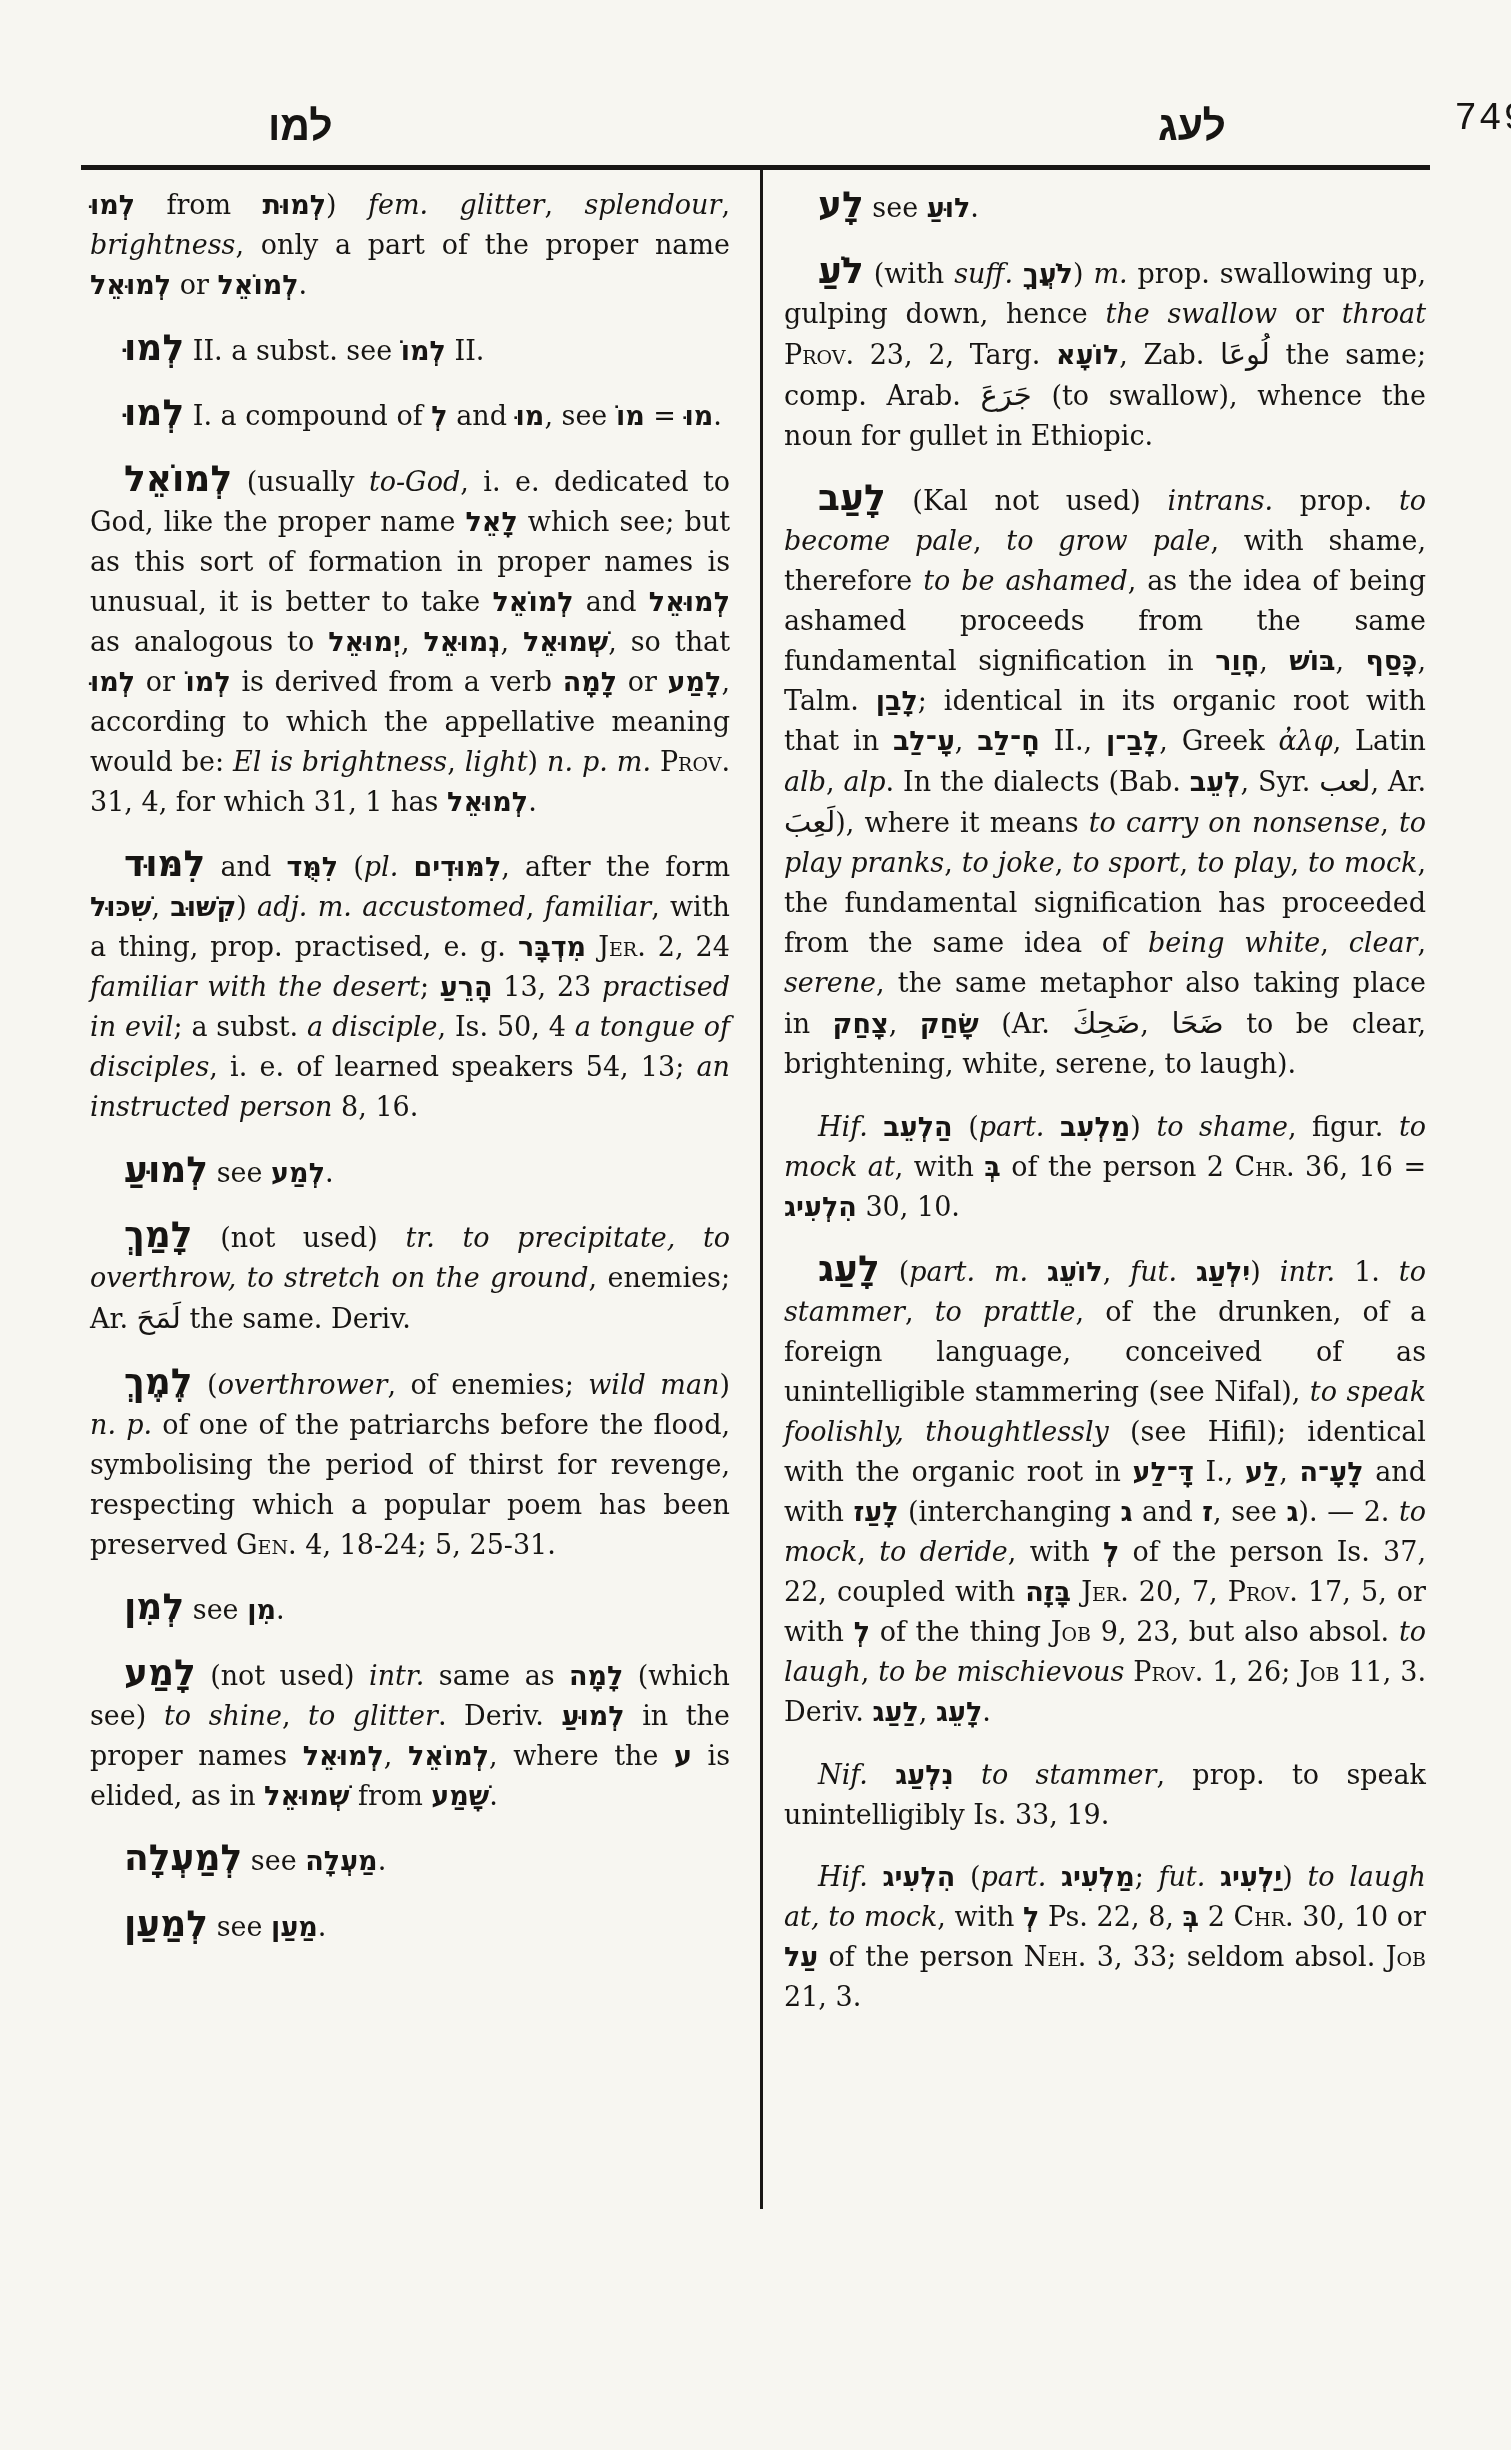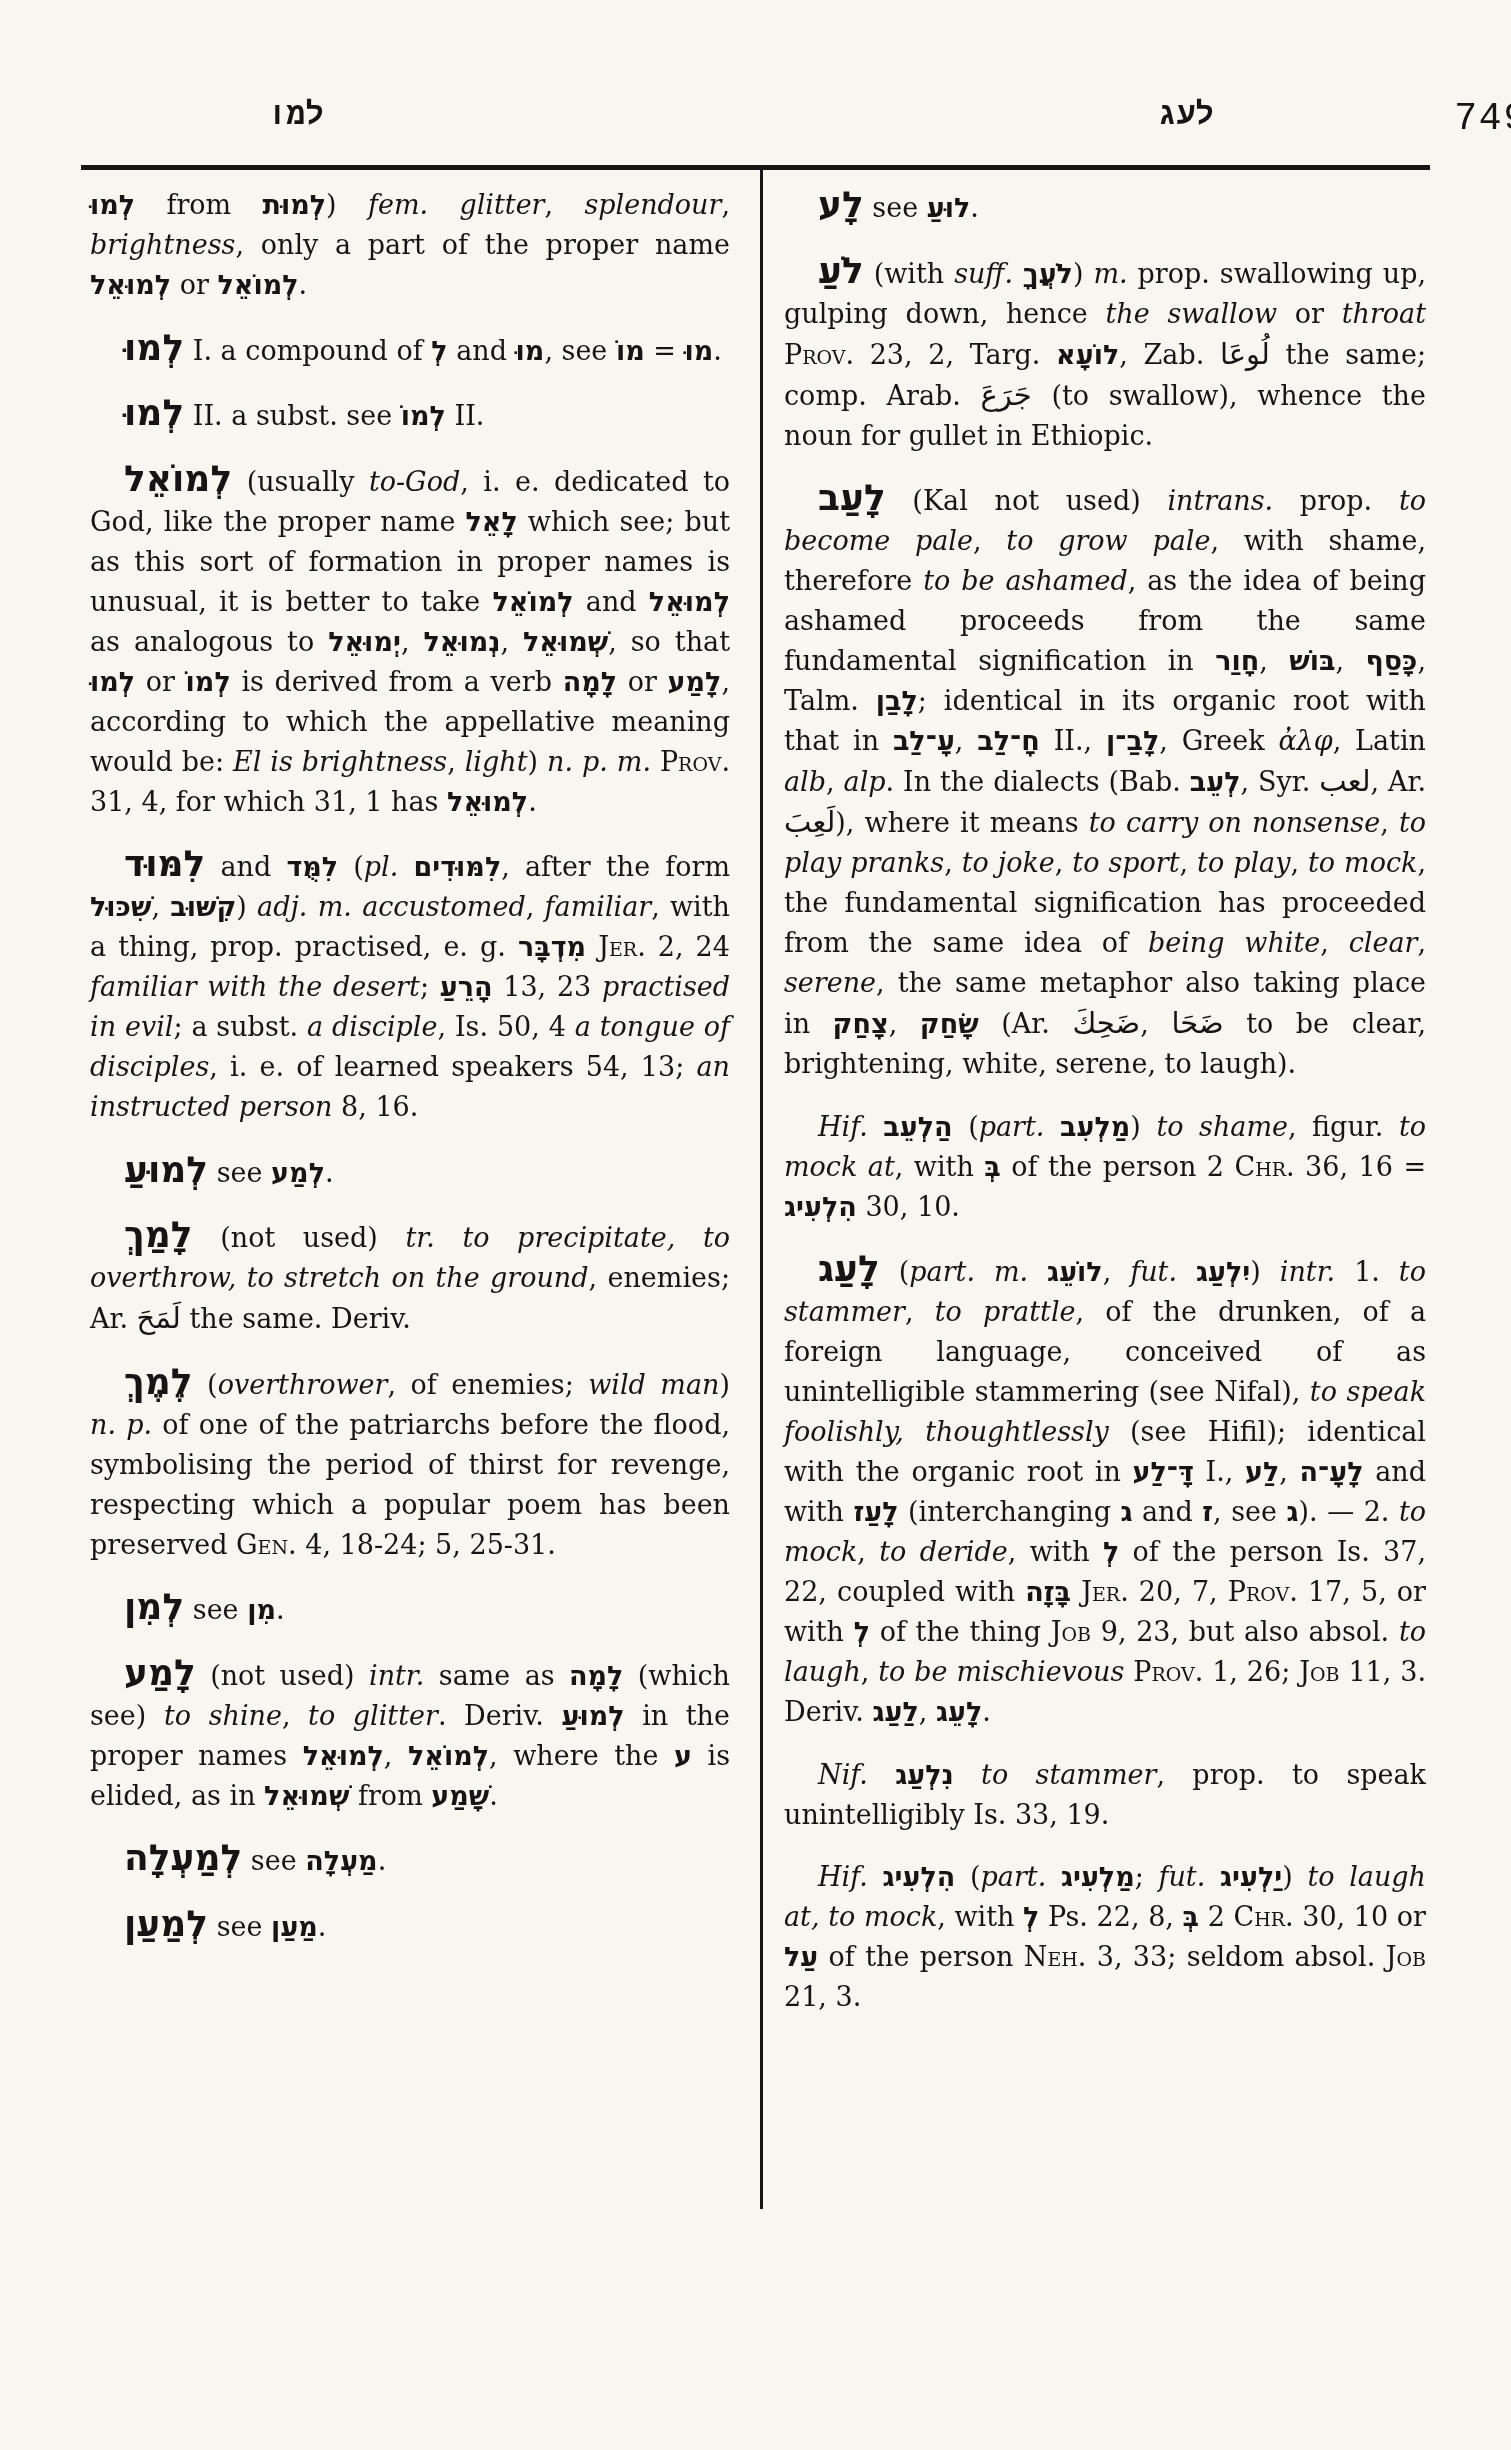--- a/index.html
+++ b/index.html
@@ -8,23 +8,23 @@
     background:#f7f6f1;
     font-family:"DejaVu Serif","Liberation Serif",serif;
     color:#171513;
     -webkit-font-smoothing:antialiased;
   }
   .page{position:relative;width:1512px;height:2450px;overflow:hidden;}
 
   
   .running-head{position:absolute;top:83px;left:0;width:100%;height:72px;}
   .head-kw{
-    position:absolute;top:1px;
-    font-family:Liberation Mono, monospace;
-    font-weight:700;font-size:31px;line-height:63px;
+    position:absolute;top:12px;
+    font-family:Liberation Sans, sans-serif;
+    font-weight:700;font-size:41px;line-height:63px;
   }
   .head-kw.left{left:268px;}
   .head-kw.right{left:1158px;}
   .head-page{
     position:absolute;top:9px;left:16px;width:100%;
     text-align:right;font-size:38px;line-height:54px;
     letter-spacing:1.8px;
     font-family:Liberation Mono, monospace;
   }
 
@@ -78,22 +78,22 @@
     <span class="head-kw left">למו</span>
     <span class="head-page">749</span>
     <span class="head-kw right">לעג</span>
   </div>
 
   <div class="header-rule"></div>
   <div class="column-divider"></div>
 
   <div class="column left">
       <p class="entry noindent"><span class="he">לְמוּ</span><span class="rn"> from </span><span class="he">לְמוּת</span><span class="rn">) </span><span class="it">fem. glitter</span><span class="rn">, </span><span class="it">splendour</span><span class="rn">, </span><span class="it">brightness</span><span class="rn">, only a part of the proper name </span><span class="he">לְמוּאֵל</span><span class="rn"> or </span><span class="he">לְמוֹאֵל</span><span class="rn">.</span></p>
+      <p class="entry"><span class="hw">לְמוּ</span><span class="rn"> II. a subst. see </span><span class="he">לְמוֹ</span><span class="rn"> II.</span></p>
       <p class="entry"><span class="hw">לְמוּ</span><span class="rn"> I. a compound of </span><span class="he">לְ</span><span class="rn"> and </span><span class="he">מוּ</span><span class="rn">, see </span><span class="he">מוֹ</span><span class="rn"> = </span><span class="he">מוּ</span><span class="rn">.</span></p>
-      <p class="entry"><span class="hw">לְמוּ</span><span class="rn"> II. a subst. see </span><span class="he">לְמוֹ</span><span class="rn"> II.</span></p>
       <p class="entry"><span class="hw">לְמוֹאֵל</span><span class="rn"> (usually </span><span class="it">to-God</span><span class="rn">, i. e. dedicated to God, like the proper name </span><span class="he">לָאֵל</span><span class="rn"> which see; but as this sort of formation in proper names is unusual, it is better to take </span><span class="he">לְמוֹאֵל</span><span class="rn"> and </span><span class="he">לְמוּאֵל</span><span class="rn"> as analogous to </span><span class="he">יְמוּאֵל</span><span class="rn">, </span><span class="he">נְמוּאֵל</span><span class="rn">, </span><span class="he">שְׁמוּאֵל</span><span class="rn">, so that </span><span class="he">לְמוּ</span><span class="rn"> or </span><span class="he">לְמוֹ</span><span class="rn"> is derived from a verb </span><span class="he">לָמָה</span><span class="rn"> or </span><span class="he">לָמַע</span><span class="rn">, according to which the appellative meaning would be: </span><span class="it">El is brightness</span><span class="rn">, </span><span class="it">light</span><span class="rn">) </span><span class="it">n. p. m.</span><span class="rn"> </span><span class="sc">Prov.</span><span class="rn"> 31, 4, for which 31, 1 has </span><span class="he">לְמוּאֵל</span><span class="rn">.</span></p>
       <p class="entry"><span class="hw">לִמּוּד</span><span class="rn"> and </span><span class="he">לִמֻּד</span><span class="rn"> (</span><span class="it">pl.</span><span class="rn"> </span><span class="he">לִמּוּדִים</span><span class="rn">, after the form </span><span class="he">שִׁכּוּל</span><span class="rn">, </span><span class="he">קִשּׁוּב</span><span class="rn">) </span><span class="it">adj. m. accustomed</span><span class="rn">, </span><span class="it">familiar</span><span class="rn">, with a thing, prop. practised, e. g. </span><span class="he">מִדְבָּר</span><span class="rn"> </span><span class="sc">Jer.</span><span class="rn"> 2, 24 </span><span class="it">familiar with the desert</span><span class="rn">; </span><span class="he">הָרֵעַ</span><span class="rn"> 13, 23 </span><span class="it">practised in evil</span><span class="rn">; a subst. </span><span class="it">a disciple</span><span class="rn">, Is. 50, 4 </span><span class="it">a tongue of disciples</span><span class="rn">, i. e. of learned speakers 54, 13; </span><span class="it">an instructed person</span><span class="rn"> 8, 16.</span></p>
       <p class="entry"><span class="hw">לְמוּעַ</span><span class="rn"> see </span><span class="he">לְמַע</span><span class="rn">.</span></p>
       <p class="entry"><span class="hw">לָמַךְ</span><span class="rn"> (not used) </span><span class="it">tr. to precipitate, to overthrow, to stretch on the ground</span><span class="rn">, enemies; Ar. </span><span class="ar">لَمَحَ</span><span class="rn"> the same.  Deriv.</span></p>
       <p class="entry"><span class="hw">לֶמֶךְ</span><span class="rn"> (</span><span class="it">overthrower</span><span class="rn">, of enemies; </span><span class="it">wild man</span><span class="rn">) </span><span class="it">n. p.</span><span class="rn"> of one of the patriarchs before the flood, symbolising the period of thirst for revenge, respecting which a popular poem has been preserved </span><span class="sc">Gen.</span><span class="rn"> 4, 18-24; 5, 25-31.</span></p>
       <p class="entry"><span class="hw">לְמִן</span><span class="rn"> see </span><span class="he">מִן</span><span class="rn">.</span></p>
       <p class="entry"><span class="hw">לָמַע</span><span class="rn"> (not used) </span><span class="it">intr.</span><span class="rn"> same as </span><span class="he">לָמָה</span><span class="rn"> (which see) </span><span class="it">to shine</span><span class="rn">, </span><span class="it">to glitter</span><span class="rn">.  Deriv. </span><span class="he">לְמוּעַ</span><span class="rn"> in the proper names </span><span class="he">לְמוּאֵל</span><span class="rn">, </span><span class="he">לְמוֹאֵל</span><span class="rn">, where the </span><span class="he">ע</span><span class="rn"> is elided, as in </span><span class="he">שְׁמוּאֵל</span><span class="rn"> from </span><span class="he">שָׁמַע</span><span class="rn">.</span></p>
       <p class="entry"><span class="hw">לְמַעְלָה</span><span class="rn"> see </span><span class="he">מַעְלָה</span><span class="rn">.</span></p>
       <p class="entry"><span class="hw">לְמַעַן</span><span class="rn"> see </span><span class="he">מַעַן</span><span class="rn">.</span></p>
     </div>

